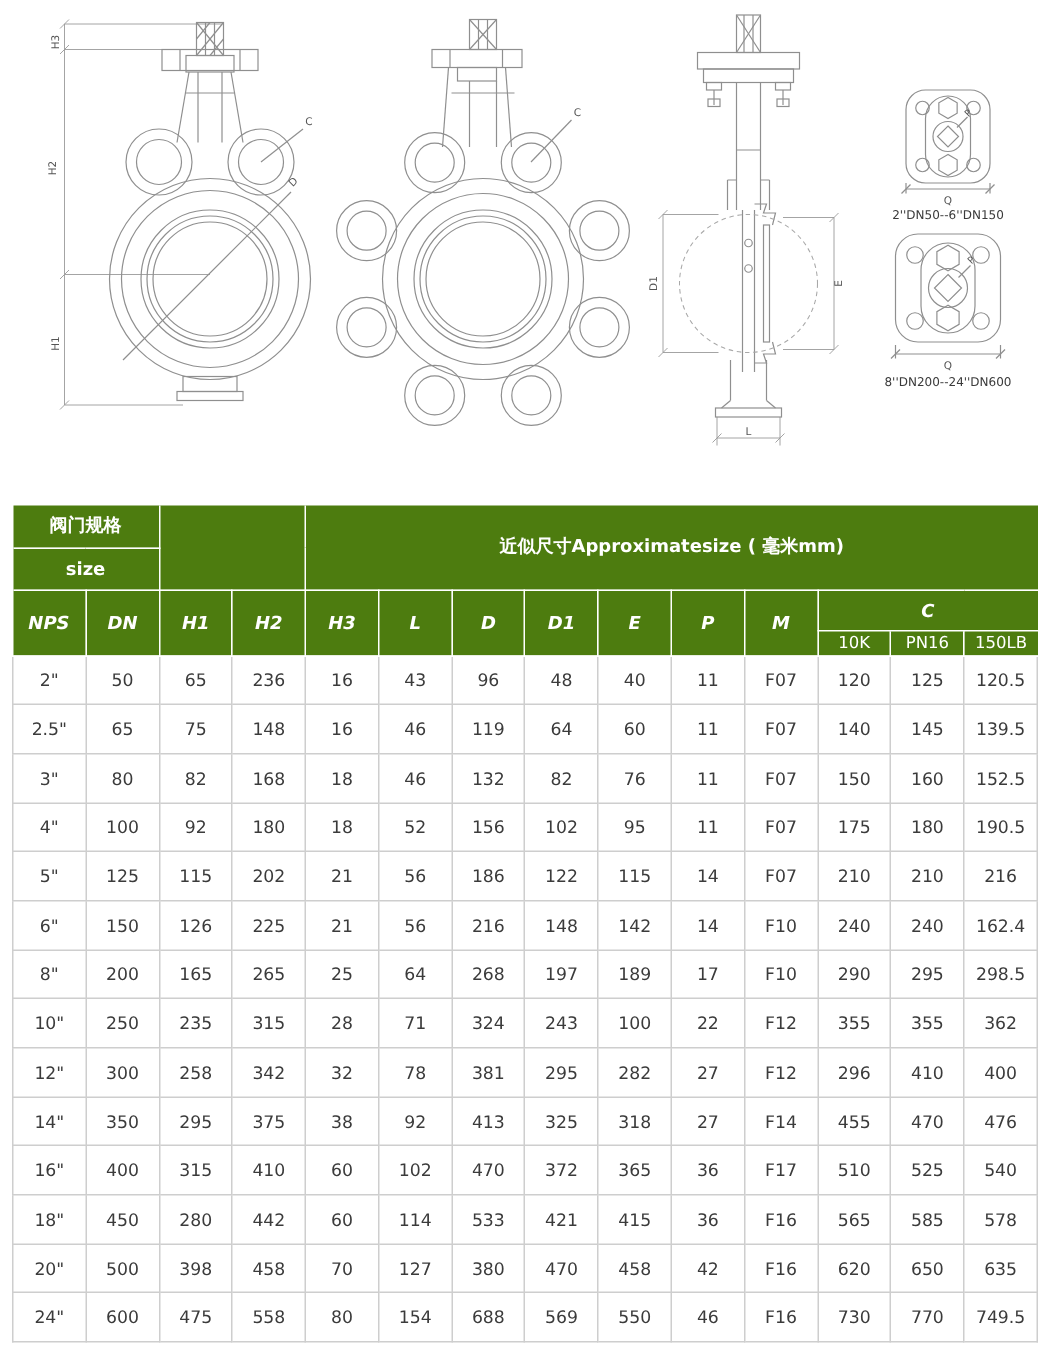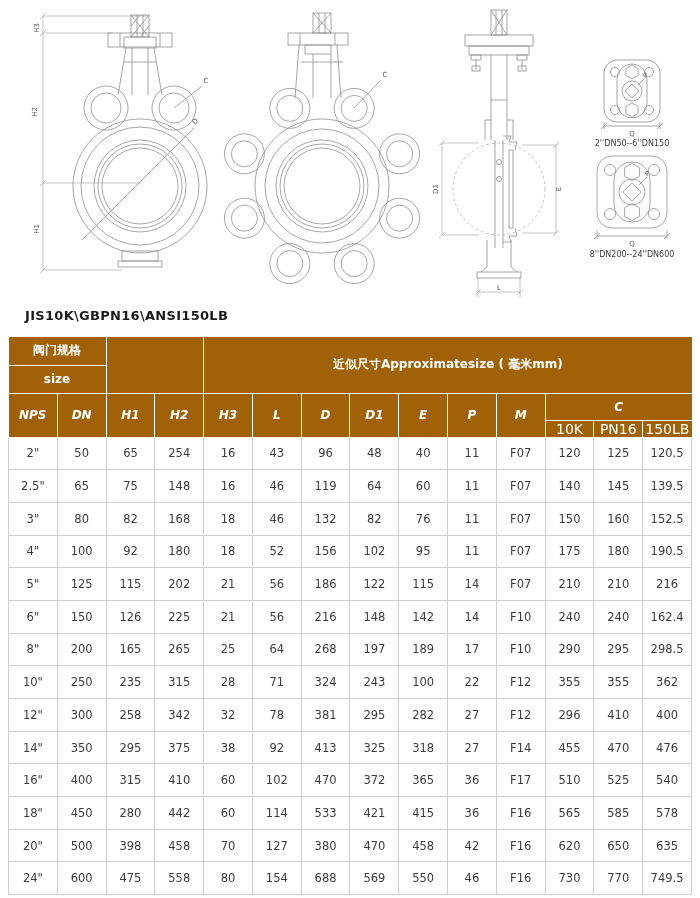--- a/index.html
+++ b/index.html
@@ -5,27 +5,27 @@
   html,body{margin:0;padding:0;background:#ffffff;}
   .page{position:relative;width:700px;height:898px;background:#ffffff;overflow:hidden;
         font-family:"DejaVu Sans","Liberation Sans",sans-serif;}
   .drawings{position:absolute;left:0;top:0;width:700px;height:310px;}
   .drawings svg{position:absolute;}
   svg text{font-family:"DejaVu Sans","Liberation Sans",sans-serif;fill:#555;}
   .dwg-caption{fill:#3a3a3a;}
   .title{position:absolute;left:25px;top:308px;font-size:13px;font-weight:bold;color:#1b1b1b;letter-spacing:.3px;}
   table.dims{position:absolute;left:8px;top:337px;width:684px;border-collapse:collapse;table-layout:fixed;}
   table.dims col{width:7.143%;}
-  table.dims th{background:#a16207;color:#ffffff;font-weight:600;font-size:12px;
+  table.dims th{background:#4d7c0f;color:#ffffff;font-weight:600;font-size:12px;
         border:1px solid #ffffff;text-align:center;vertical-align:middle;padding:0;}
   table.dims thead tr:first-child th{border-top:none;}
   table.dims thead th:first-child{border-left:none;}
   table.dims thead tr th:last-child{border-right:none;}
   tr.hrA{height:28px;} tr.hrB{height:28px;} tr.hrC{height:27px;font-style:italic;} tr.hrD{height:17px;}
-  tr.hrD th{font-size:14px;font-weight:500;text-align:center;}
+  tr.hrD th{font-size:11px;font-weight:500;text-align:center;}
   table.dims td{background:#ffffff;border:1px solid #cecece;color:#3b3b3b;font-size:11.5px;
         text-align:center;vertical-align:middle;height:31.7px;padding:0;}
 </style>
 </head>
 <body>
 
 <div class="page">
 
   <div class="drawings">
 
@@ -241,21 +241,20 @@
         <line x1="12" y1="186" x2="82" y2="186"></line>
         <line x1="9" y1="189" x2="15" y2="183"></line>
           <line x1="79" y1="189" x2="85" y2="183"></line>
       </g>
       <text x="64" y="125" font-size="6.5" text-anchor="middle" transform="rotate(-45 64 125)">P</text>
       <text x="47" y="196" font-size="7" text-anchor="middle">Q</text>
       <text class="dwg-caption" x="47" y="207" font-size="8" text-anchor="middle">8''DN200--24''DN600</text>
     </svg>
   </div>
 
-  <div class="title">JIS10K\GBPN16\ANSI150LB</div>
 
   <table class="dims">
     <colgroup>
       <col>
         <col>
         <col>
         <col>
         <col>
         <col>
         <col>
@@ -294,21 +293,21 @@
         <th>10K</th>
         <th>PN16</th>
         <th>150LB</th>
       </tr>
     </thead>
     <tbody>
         <tr>
           <td>2"</td>
           <td>50</td>
           <td>65</td>
-          <td>254</td>
+          <td>236</td>
           <td>16</td>
           <td>43</td>
           <td>96</td>
           <td>48</td>
           <td>40</td>
           <td>11</td>
           <td>F07</td>
           <td>120</td>
           <td>125</td>
           <td>120.5</td>

